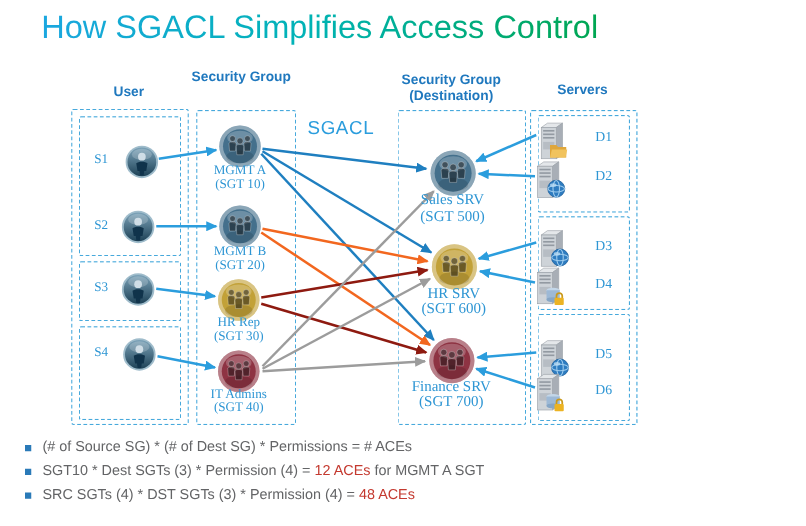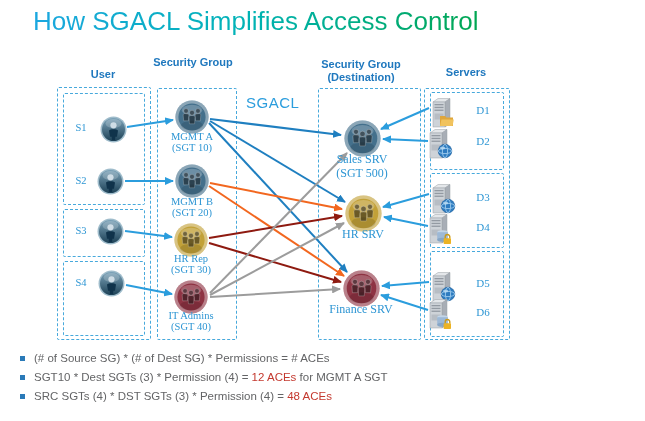--- a/index.html
+++ b/index.html
@@ -201,21 +201,23 @@
       </svg></div>
   <div class="node" style="left:345px;top:195px;color:#c2a138;"><svg width="37" height="37" viewBox="0 0 40 40">
         <use href="#sym-group"></use>
       </svg></div>
   <div class="node" style="left:343px;top:270px;color:#8e3343;"><svg width="37" height="37" viewBox="0 0 40 40">
         <use href="#sym-group"></use>
       </svg></div>
   <div class="lbl big" style="left:312px;top:152px;width:100px;">Sales SRV</div>
   <div class="lbl big" style="left:312px;top:166px;width:100px;">(SGT 500)</div>
   <div class="lbl big" style="left:313px;top:227px;width:100px;">HR SRV</div>
+  <div class="lbl big" style="left:313px;top:239px;width:100px;">(SGT 600)</div>
   <div class="lbl big" style="left:311px;top:302px;width:100px;text-align:center;">Finance SRV</div>
+  <div class="lbl big" style="left:311px;top:314px;width:100px;">(SGT 700)</div>
 
   <div class="node" style="left:429px;top:95px;"><svg width="30" height="34" viewBox="0 0 30 34">
         <use href="#sym-server"></use>
         <use href="#sym-folder" transform="translate(11,19)"></use>
       </svg></div>
   <div class="node" style="left:426px;top:126px;"><svg width="30" height="34" viewBox="0 0 30 34">
         <use href="#sym-server"></use>
         <use href="#sym-globe" transform="translate(12,18)"></use>
       </svg></div>
   <div class="node" style="left:429px;top:181px;"><svg width="30" height="34" viewBox="0 0 30 34">

